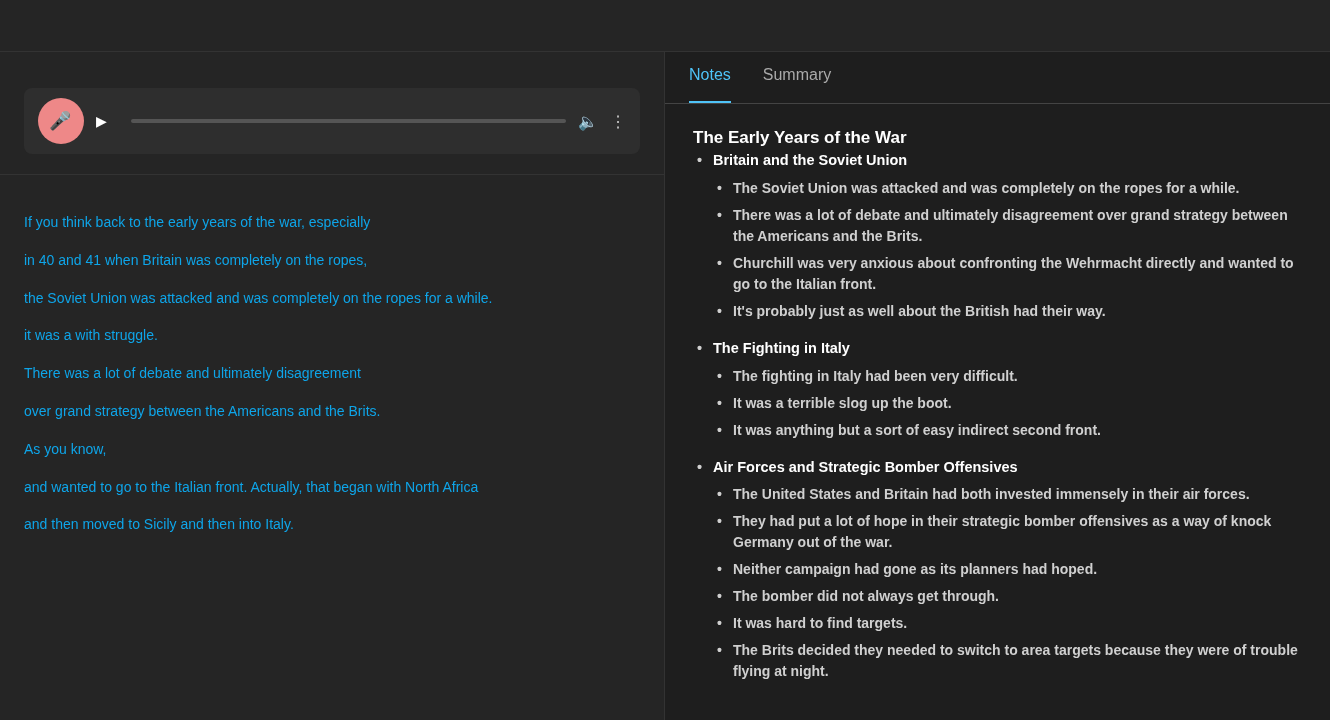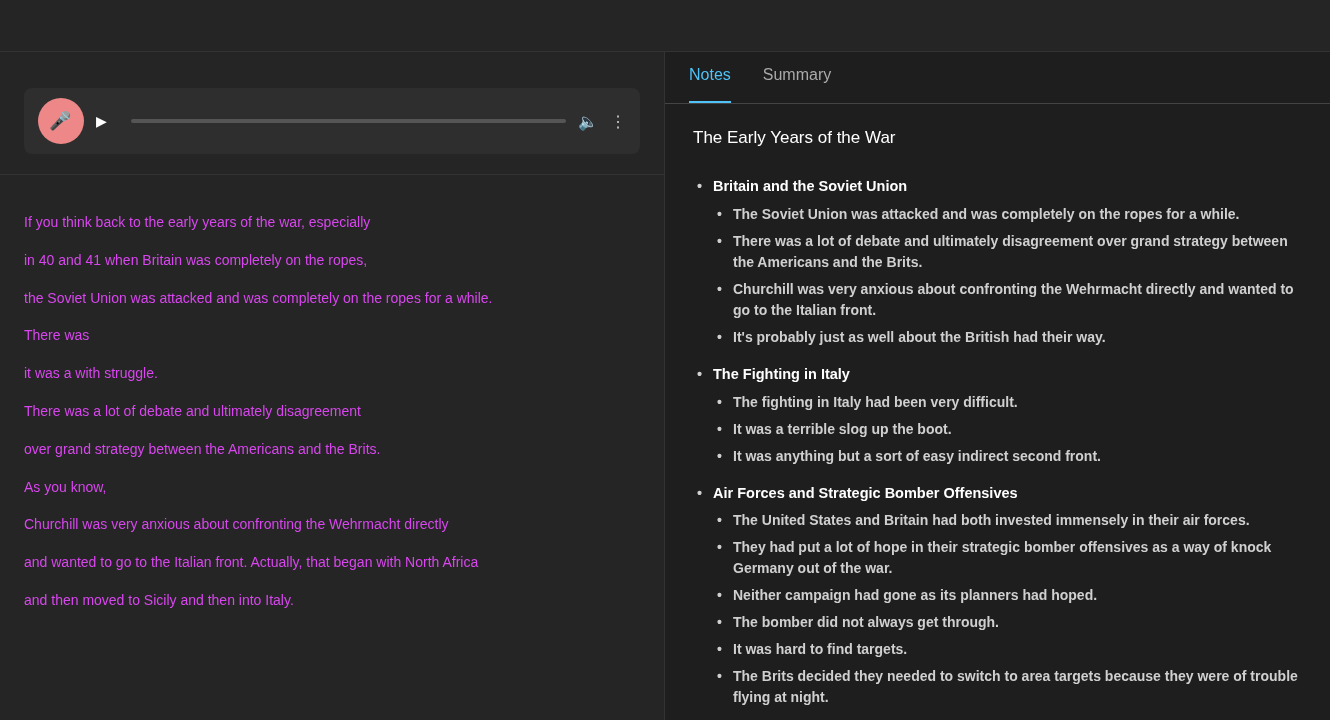--- a/index.html
+++ b/index.html
@@ -159,21 +159,21 @@
       font-weight: 600;
       color: #ffffff;
       margin-bottom: 16px;
       flex-shrink: 0;
     }
     .transcription-content {
       overflow-y: scroll;
       flex: 1;
       padding-right: 10px;
       line-height: 1.7;
-      color: #d946ef;
+      color: #0ea5e9;
       font-size: 14px;
     }
     .transcription-content::-webkit-scrollbar {
       width: 6px;
     }
     .transcription-content::-webkit-scrollbar-track {
       background: #333;
     }
     .transcription-content::-webkit-scrollbar-thumb {
       background: #666;
@@ -229,23 +229,23 @@
     .notes-content::-webkit-scrollbar-track {
       background: #2a2a2a;
     }
     .notes-content::-webkit-scrollbar-thumb {
       background: #555;
       border-radius: 3px;
     }
 
     .section-heading {
       font-size: 17px;
-      font-weight: 400;
-      color: #ffffff;
-      margin-bottom: 28px;
+      font-weight: 700;
+      color: #ffffff;
+      margin-bottom: 2px;
       margin-top: 4px;
     }
 
     .bullet-list {
       list-style: none;
       margin-bottom: 16px;
     }
     .bullet-list > li {
       position: relative;
       padding-left: 20px;
@@ -319,26 +319,24 @@
       </div>
     </div>
 
     <div class="transcription-section">
       <div class="transcription-title"></div>
       <div class="transcription-content" id="transcription-container">
 
       <p class="transcription-para">If you think back to the early years of the war, especially</p>
           <p class="transcription-para">in 40 and 41 when Britain was completely on the ropes,</p>
           <p class="transcription-para">the Soviet Union was attacked and was completely on the ropes for a while.</p>
-          <p class="transcription-para">There was</p>
           <p class="transcription-para">it was a with struggle.</p>
           <p class="transcription-para">There was a lot of debate and ultimately disagreement</p>
           <p class="transcription-para">over grand strategy between the Americans and the Brits.</p>
           <p class="transcription-para">As you know,</p>
-          <p class="transcription-para">Churchill was very anxious about confronting the Wehrmacht directly</p>
           <p class="transcription-para">and wanted to go to the Italian front. Actually, that began with North Africa</p>
           <p class="transcription-para">and then moved to Sicily and then into Italy.</p>
         </div>
     </div>
 
   </div>
 
   <div class="right-panel">
 
     <div class="tabs-bar">

